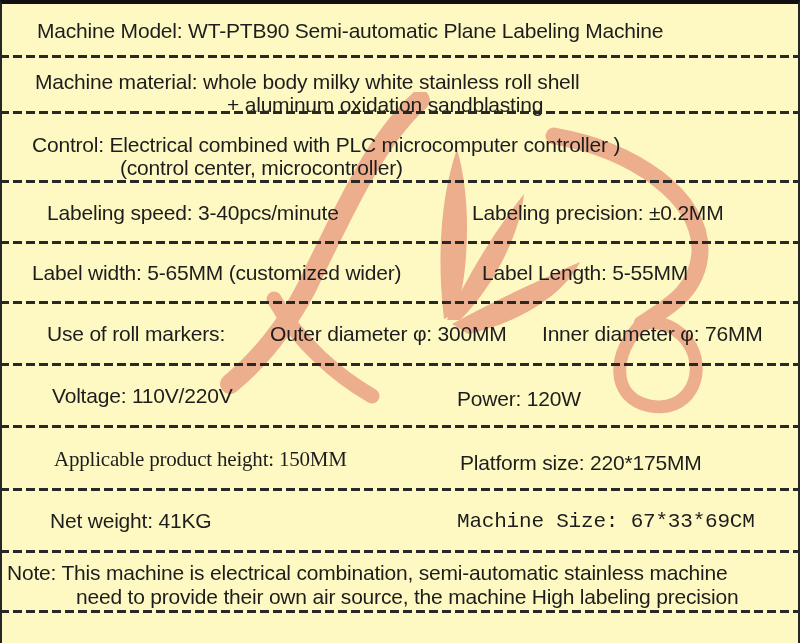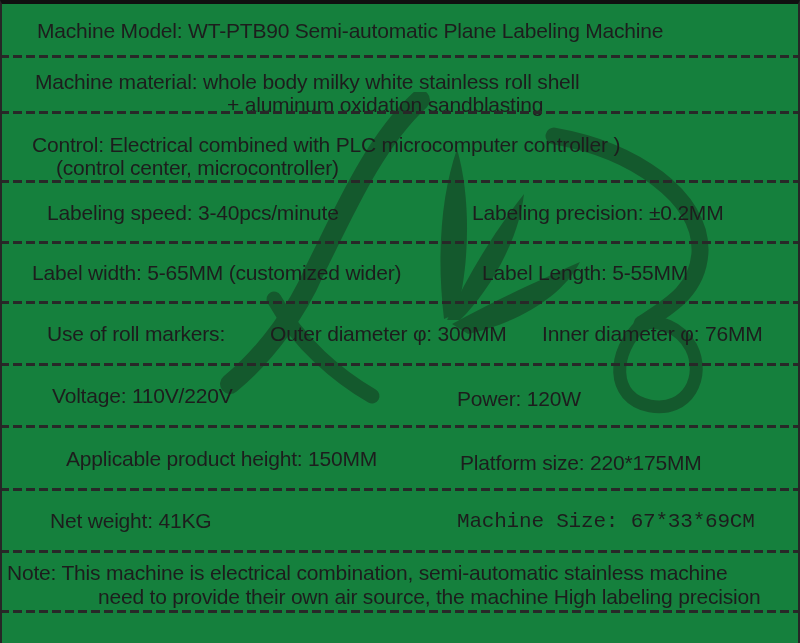--- a/index.html
+++ b/index.html
@@ -1,20 +1,20 @@
 <!DOCTYPE html>
 <html><head>
 <meta charset="utf-8">
 <style>
   html,body{margin:0;padding:0;background:#ffffff;}
   .sheet{
     position:relative;
     width:800px;height:643px;
     box-sizing:border-box;
-    background:#15803d;
+    background:#fef9c3;
     border-top:4px solid #101010;
     border-left:2px solid #262626;
     border-right:2px solid #262626;
     font-family:"Liberation Sans", sans-serif;
     color:#1d1d1d;
     overflow:hidden;
   }
   .wm{
     position:absolute;left:212px;top:88px;width:530px;height:362px;
     z-index:1;pointer-events:none;mix-blend-mode:multiply;opacity:.92;
@@ -24,34 +24,34 @@
   .row::after{
     content:"";position:absolute;left:-2px;right:-2px;bottom:-1px;height:3px;z-index:3;
     background:repeating-linear-gradient(90deg,#282828 0 9px,transparent 9px 13px);
   }
   .r1{height:53px;display:flex;align-items:center;padding-left:35px;}
   .r2{height:56px;padding-top:13px;line-height:23px;}
   .r2 .l1{padding-left:33px;}
   .r2 .l2{padding-left:225px;}
   .r3{height:69px;padding-top:20px;line-height:23px;}
   .r3 .l1{padding-left:30px;}
-  .r3 .l2{padding-left:54px;}
+  .r3 .l2{padding-left:118px;}
   .r4{height:61px;} .r5{height:60px;} .r6{height:62px;}
   .r7{height:62px;} .r8{height:63px;} .r9{height:62px;text-align:center;}
   .r10{height:60px;padding-top:9px;line-height:24px;}
   .r10 .l1{padding-left:5px;}
-  .r10 .l2{padding-left:96px;}
+  .r10 .l2{padding-left:74px;}
   .r11{height:31px;display:flex;align-items:center;padding-left:65px;}
   .r11::after{display:none;}
   .cell{position:absolute;top:50%;transform:translateY(-50%);white-space:nowrap;}
   .r4 .cL{left:45px;}  .r4 .cR{left:470px;}
   .r5 .cL{left:30px;}  .r5 .cR{left:480px;}
   .r6 .c1{left:45px;}  .r6 .c2{left:268px;} .r6 .c3{left:540px;}
   .r7 .cL{left:50px;}  .r7 .cR{left:455px;top:calc(50% + 3px);}
-  .r8 .cL{left:64px;}  .r8 .cR{left:458px;top:calc(50% + 4px);}
+  .r8 .cL{left:52px;font-family:Liberation Serif, serif;}  .r8 .cR{left:458px;top:calc(50% + 4px);}
   .r9 .cL{left:48px;}  .r9 .cR{left:455px;font-family:Liberation Mono, monospace;}
 </style>
 </head>
 <body>
 
 <div class="sheet">
 
   <svg class="wm" viewBox="0 0 530 362" xmlns="http://www.w3.org/2000/svg" aria-hidden="true">
     <g stroke="#edacb3" fill="none" stroke-linecap="round">
       <path d="M206,8 C160,50 130,120 100,180 C85,215 55,260 16,292" stroke-width="20"></path>

